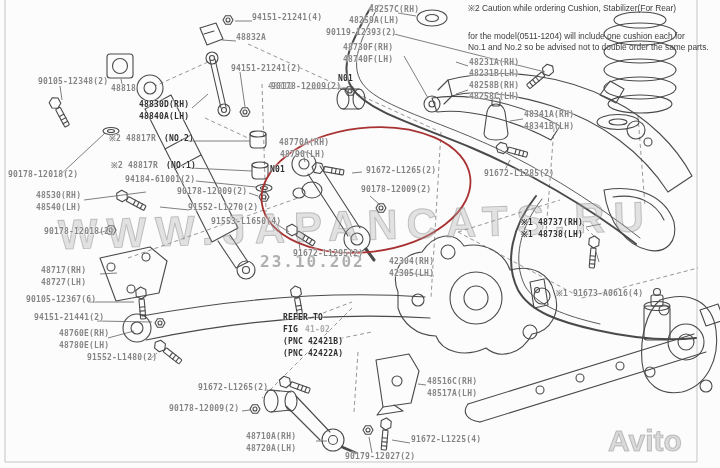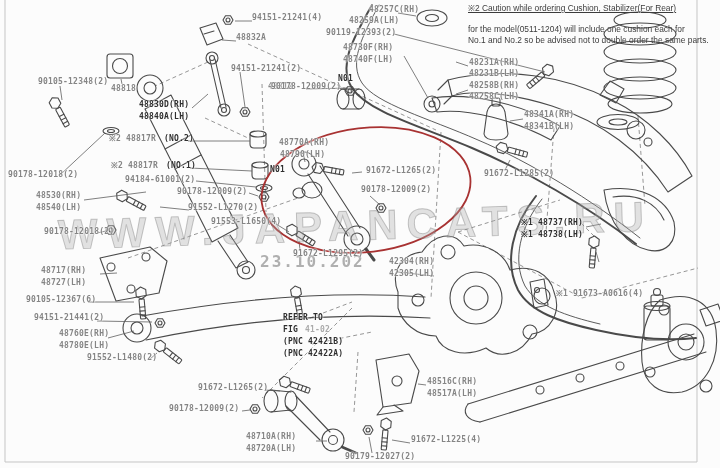--- a/index.html
+++ b/index.html
@@ -6,21 +6,21 @@
   #page{position:relative;width:720px;height:468px;background:#fcfcfc;overflow:hidden;
         font-family:"DejaVu Sans Mono",monospace;}
   #labels-layer{position:absolute;inset:0;z-index:5;}
   .lbl{position:absolute;white-space:nowrap;font-size:8px;font-weight:bold;line-height:10px;
        color:#858585;letter-spacing:0.2px;
        text-shadow:0 0 2px #fff,0 0 2px #fff;}
   .lbl.b{color:#2e2e2e;}
   .lbl.gl{color:#aaaaaa;}
   #caution{position:absolute;left:468px;top:3px;width:246px;z-index:5;
            font-family:"Liberation Sans",sans-serif;font-size:8.4px;line-height:11px;color:#3c3c3c;}
-  #caution .ttl{text-decoration:underline;margin-bottom:10px;}
+  #caution .ttl{margin-bottom:17px;}
   .wm{position:absolute;z-index:4;font-family:"Liberation Sans",sans-serif;font-weight:bold;pointer-events:none;}
   #wm-main{left:58px;top:202px;font-size:42px;letter-spacing:9px;
            color:rgba(172,172,172,0.34);-webkit-text-stroke:1px rgba(120,120,120,0.40);
            transform:rotate(-1.8deg);}
   #wm-date{left:260px;top:252px;font-family:"DejaVu Sans Mono",monospace;font-size:16px;
            letter-spacing:2px;color:rgba(150,150,150,0.75);}
   #wm-brand{left:608px;top:424px;font-size:30px;color:rgba(190,190,190,0.55);
             -webkit-text-stroke:1px rgba(150,150,150,0.55);}
   svg{position:absolute;left:0;top:0;z-index:1;}
 </style>
@@ -377,13 +377,14 @@
       <span class="lbl g" style="left: 524px; top: 110px;">48341A(RH)</span>
       <span class="lbl g" style="left: 524px; top: 122px;">48341B(LH)</span>
       <span class="lbl g" style="left: 484px; top: 169px;">91672-L1285(2)</span>
       <span class="lbl b" style="left: 521px; top: 218px;">※1 48737(RH)</span>
       <span class="lbl b" style="left: 521px; top: 230px;">※1 48738(LH)</span>
       <span class="lbl g" style="left: 556px; top: 261px; margin-top: 28px;">※1 91673-A0616(4)</span>
     </div>
 
   <div class="wm" id="wm-main">WWW.JAPANCATS.RU</div>
   <div class="wm" id="wm-date">23.10.202</div>
+  <div class="wm" id="wm-brand">Avito</div>
 </div>
 
 </body></html>

